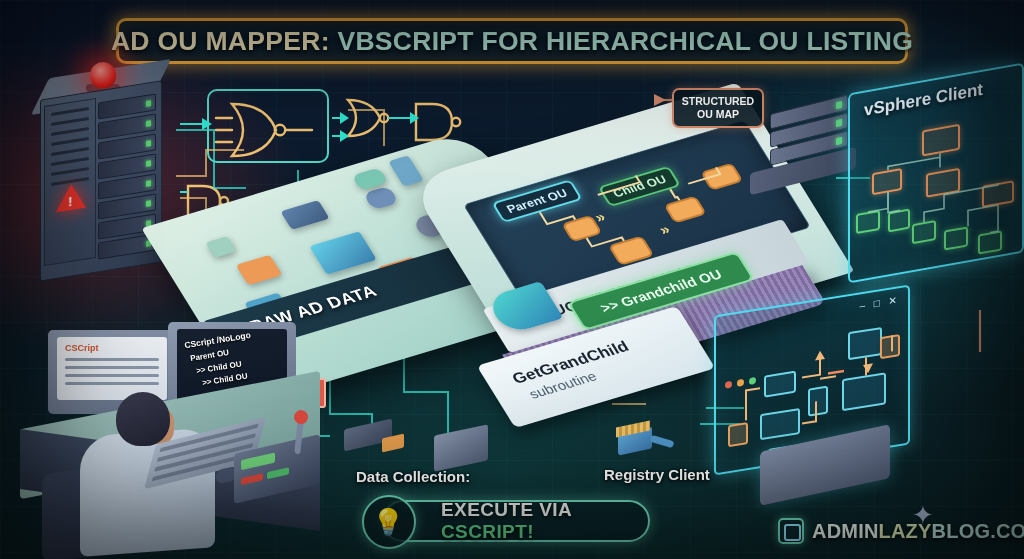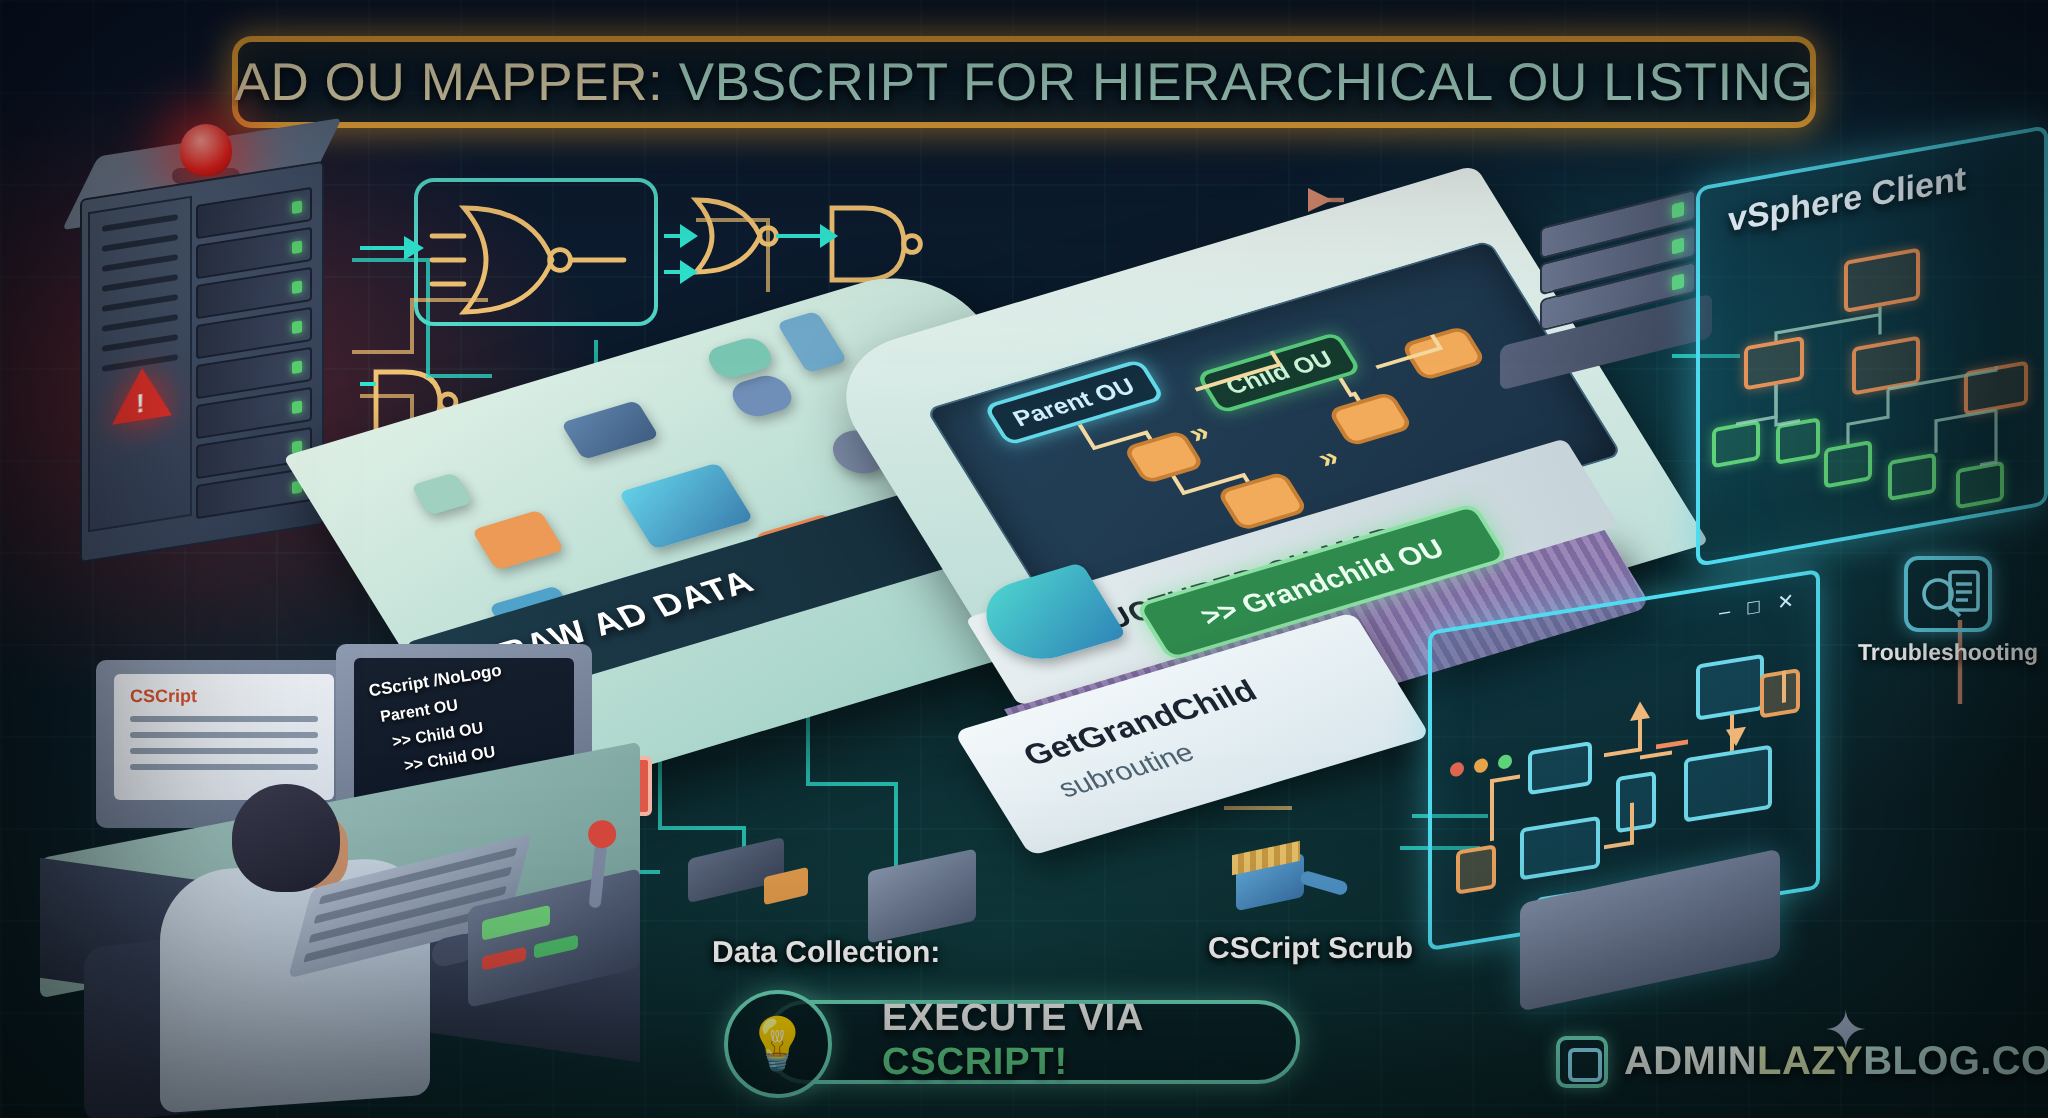--- a/index.html
+++ b/index.html
@@ -37,21 +37,21 @@
   
   #title-banner {
     position:absolute; left:116px; top:18px; width:792px; height:46px;
     border:3px solid #f0a93a;
     border-radius:10px;
     background: linear-gradient(180deg, rgba(8,26,40,0.72), rgba(10,32,42,0.55));
     box-shadow: 0 0 16px 3px rgba(240,169,58,0.55), inset 0 0 22px rgba(240,169,58,0.16);
     display:flex; align-items:center; justify-content:center;
   }
   #title-banner .t {
-    font-size:26.5px; font-weight:normal; letter-spacing:0.3px;
+    font-size:26.5px; font-weight:bold; letter-spacing:0.3px;
     white-space:nowrap;
     text-shadow: 0 2px 4px rgba(0,0,0,0.85);
     text-align: right;
   }
   #title-banner .t .p1 { color:#efe3b9; }
   #title-banner .t .p2 { color:#b8ecdc; }
 
   
   #server-rack { position:absolute; left:32px; top:62px; width:140px; height:215px; }
   .rack-body {
@@ -475,20 +475,24 @@
     <div class="gc-node">&gt;&gt; Grandchild OU</div>
 
     <div class="book-icon" style="left:300px;top:176px;width:56px;height:44px;background:linear-gradient(150deg,#4fd8d0,#2f86b8);border-radius:28px 6px 6px 28px;"></div>
 
     <div class="sub-card">
       <div class="a">GetGrandChild</div>
       <div class="b">subroutine</div>
     </div>
   </div>
 
+  <div id="structured-callout">
+    <div>STRUCTURED</div>
+    <div>OU MAP</div>
+  </div>
 
   <div id="server-stack">
     <div class="srv" style="left:12px;top:4px;"></div>
     <div class="srv" style="left:12px;top:22px;"></div>
     <div class="srv" style="left:12px;top:40px;"></div>
     <div class="srv-base"></div>
   </div>
 
   <div id="vsphere">
     <div class="vtitle">vSphere Client</div>
@@ -507,33 +511,20 @@
         <path d="M94 116 V130 H74 V140"></path>
         <path d="M94 116 H148 V114"></path>
         <path d="M38 104 V120 H18 V120"></path>
         <path d="M38 104 V124 H50"></path>
         <path d="M148 136 V162 H140"></path>
         <path d="M148 136 H118 V152"></path>
       </g>
     </svg>
   </div>
 
-  <div id="troubleshooting">
-    <div class="ic">
-      <svg width="40" height="34" viewBox="0 0 40 34" style="position:absolute;left:1px;top:1px;">
-        <g fill="none" stroke="#7fe0f2" stroke-width="1.8">
-          <rect x="20" y="5" width="14" height="19" rx="1.5"></rect>
-          <path d="M23 11 H31 M23 15 H31 M23 19 H29"></path>
-          <circle cx="14" cy="16" r="7"></circle>
-          <path d="M19 21 L25 27"></path>
-        </g>
-      </svg>
-    </div>
-    <div class="tl">Troubleshooting</div>
-  </div>
 
   <div id="holo-window">
     <div class="wctl">– □ ✕</div>
     <div class="dots">
       <i style="background:#e0664f;"></i>
       <i style="background:#e8a44b;"></i>
       <i style="background:#5fd37a;"></i>
     </div>
     <div class="hbox orange" style="left:12px;top:110px;width:20px;height:22px;"></div>
     <div class="hbox" style="left:48px;top:66px;width:32px;height:22px;"></div>
@@ -561,21 +552,21 @@
       </g>
     </svg>
   </div>
   <div id="holo-keyboard"></div>
 
   <div style="position:absolute;left:612px;top:422px;width:62px;height:36px;">
     <div style="position:absolute;left:6px;top:8px;width:34px;height:22px;background:linear-gradient(150deg,#5fa8d8,#3a73a8);transform:skewY(-12deg);border-radius:3px;"></div>
     <div style="position:absolute;left:4px;top:2px;width:34px;height:10px;background:repeating-linear-gradient(90deg,#e9c06a 0 3px,#c99a42 3px 6px);transform:skewY(-12deg);"></div>
     <div style="position:absolute;left:38px;top:16px;width:24px;height:7px;background:#4f93c6;border-radius:4px;transform:rotate(16deg);"></div>
   </div>
-  <div class="lbl" style="left:604px;top:466px;font-size:15px;">CSCript Scrub</div>
+  <div class="lbl" style="left:604px;top:466px;font-size:15px;">Registry Client</div>
 
   <div class="lbl" style="left:356px;top:468px;font-size:15px;">Data Collection:</div>
 
   <div style="position:absolute;left:344px;top:424px;width:48px;height:22px;background:linear-gradient(150deg,#5e6b82,#3a4459);transform:skewY(-13deg);border-radius:3px;"></div>
   <div style="position:absolute;left:382px;top:436px;width:22px;height:14px;background:#e09a4c;transform:skewY(-13deg);border-radius:2px;"></div>
   <div style="position:absolute;left:434px;top:430px;width:54px;height:36px;background:linear-gradient(150deg,#8694ab,#505d75);transform:skewY(-12deg);border-radius:3px;"></div>
   <div style="position:absolute;left:306px;top:378px;width:20px;height:30px;background:#e05a4a;border:2px solid #f3b6a4;border-radius:3px;"></div>
 
   <div id="desk-scene">
     <div class="monitor" style="left:28px;top:8px;width:128px;height:84px;">

